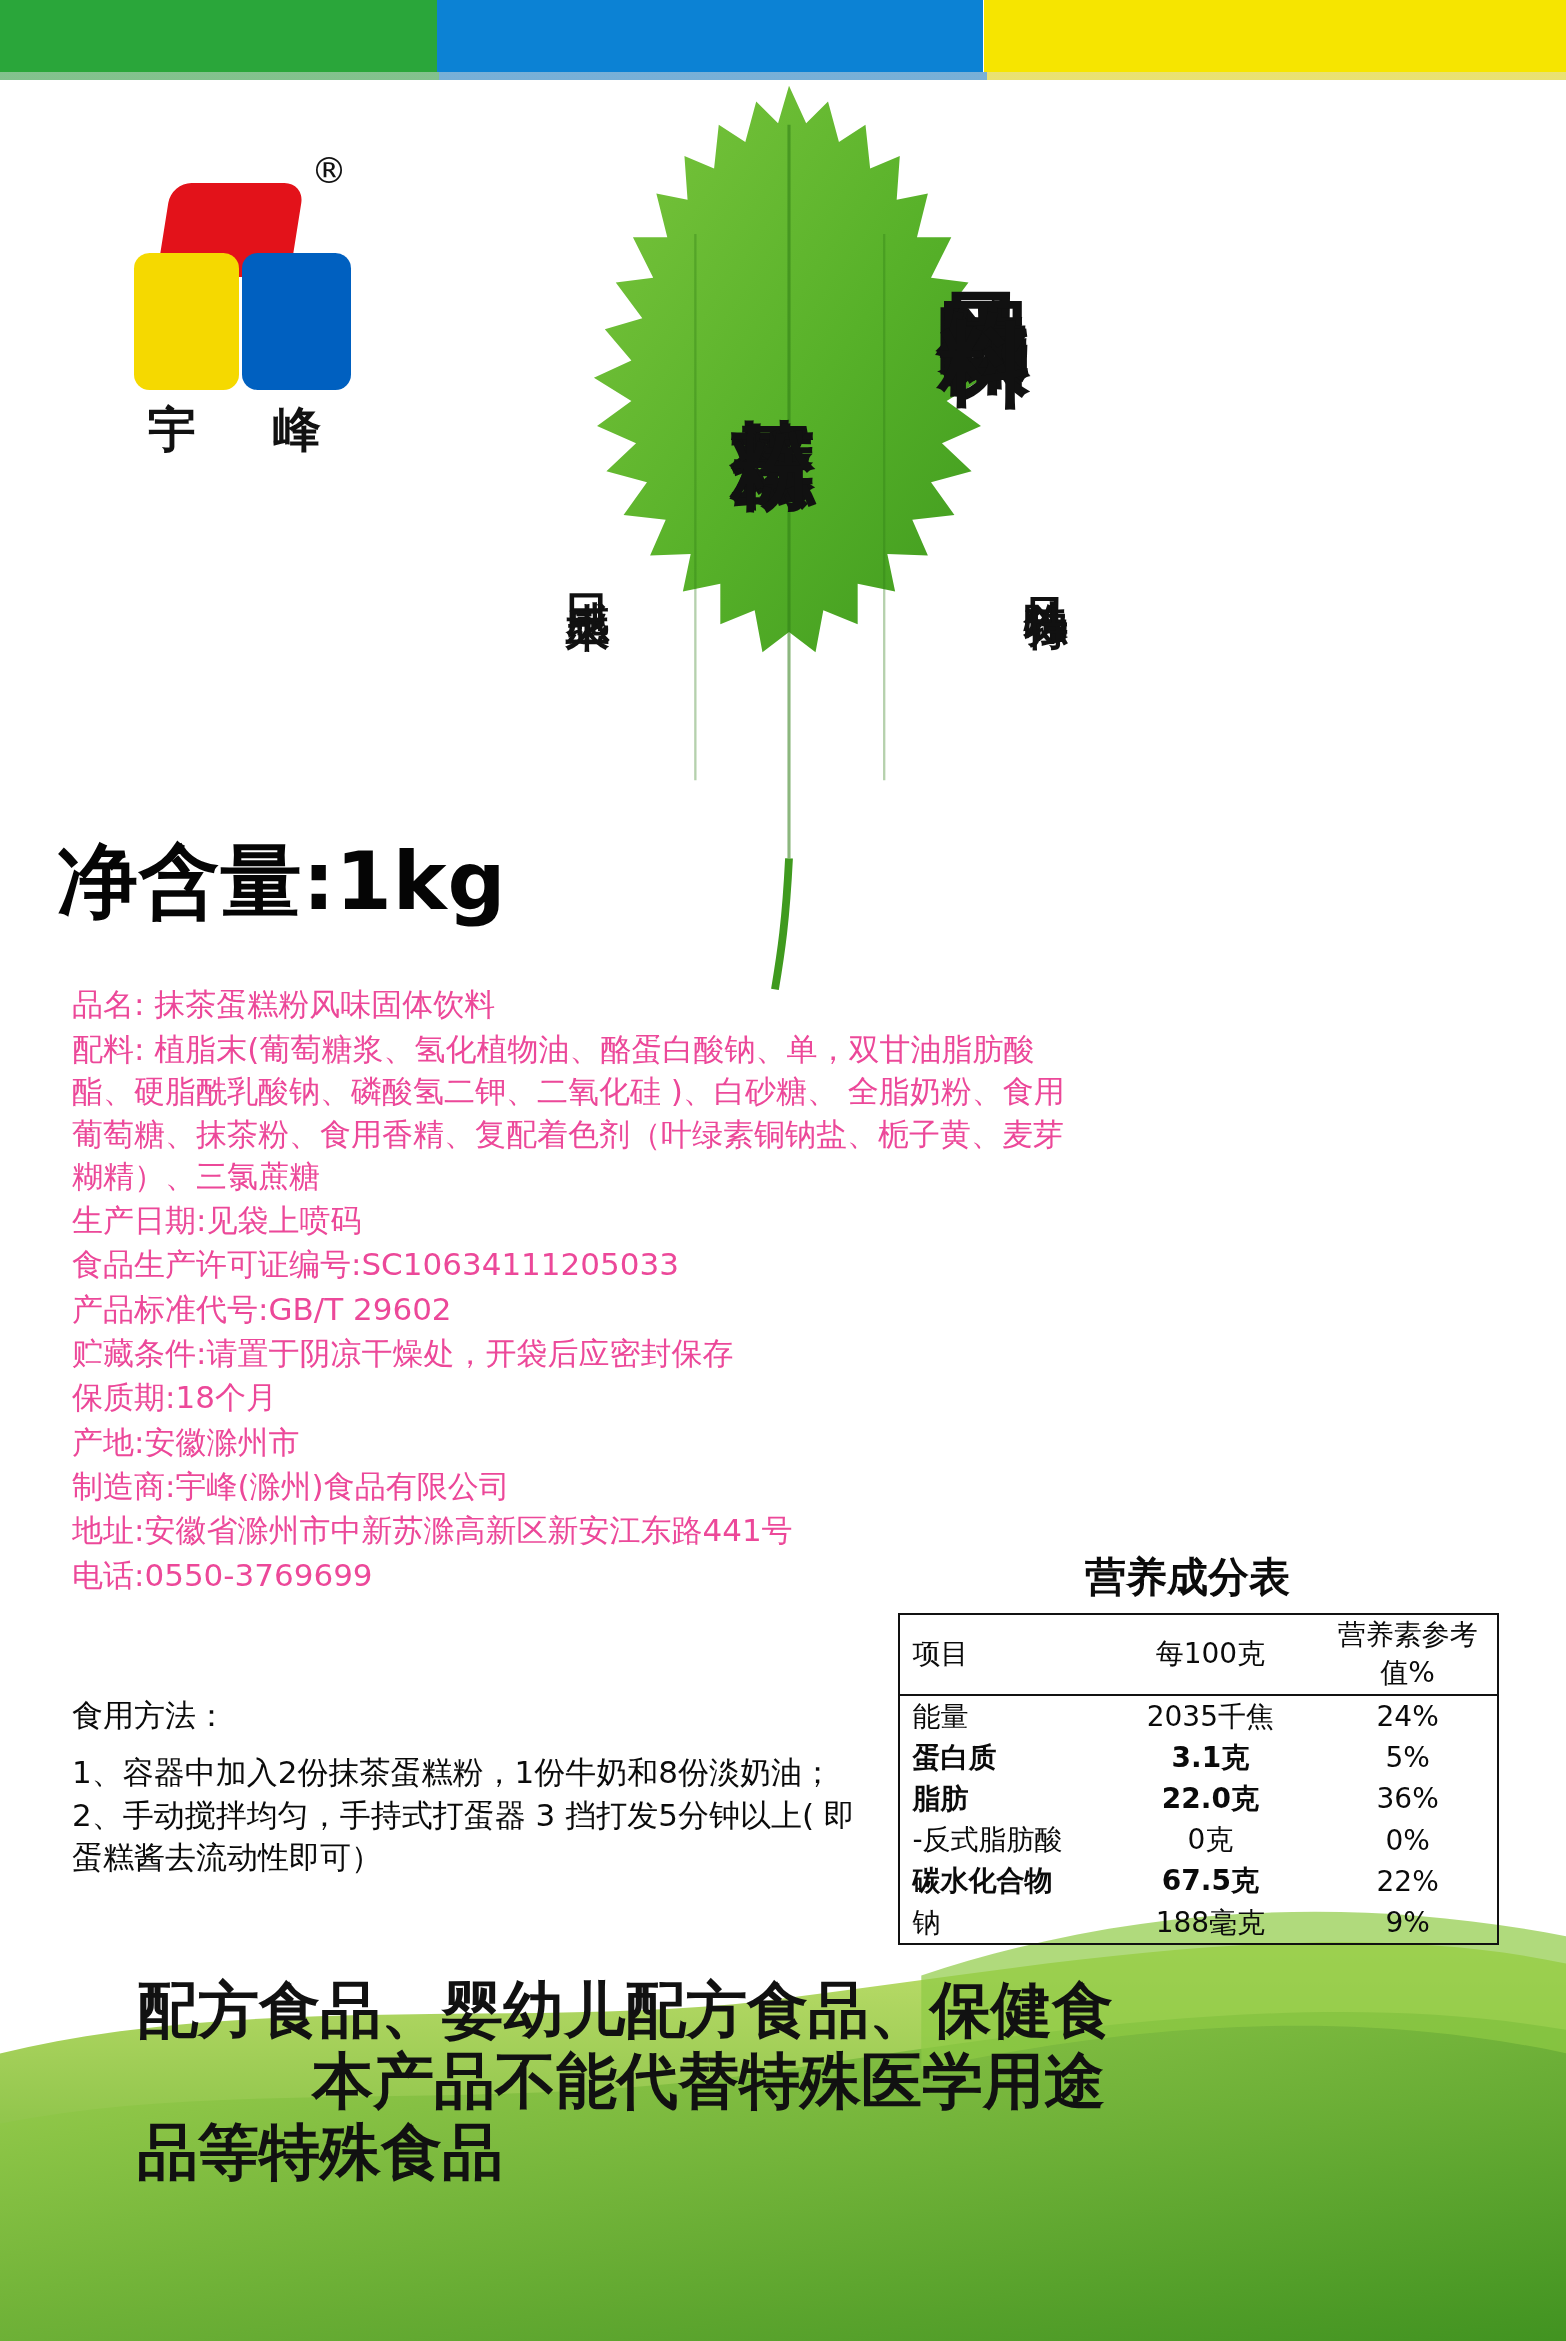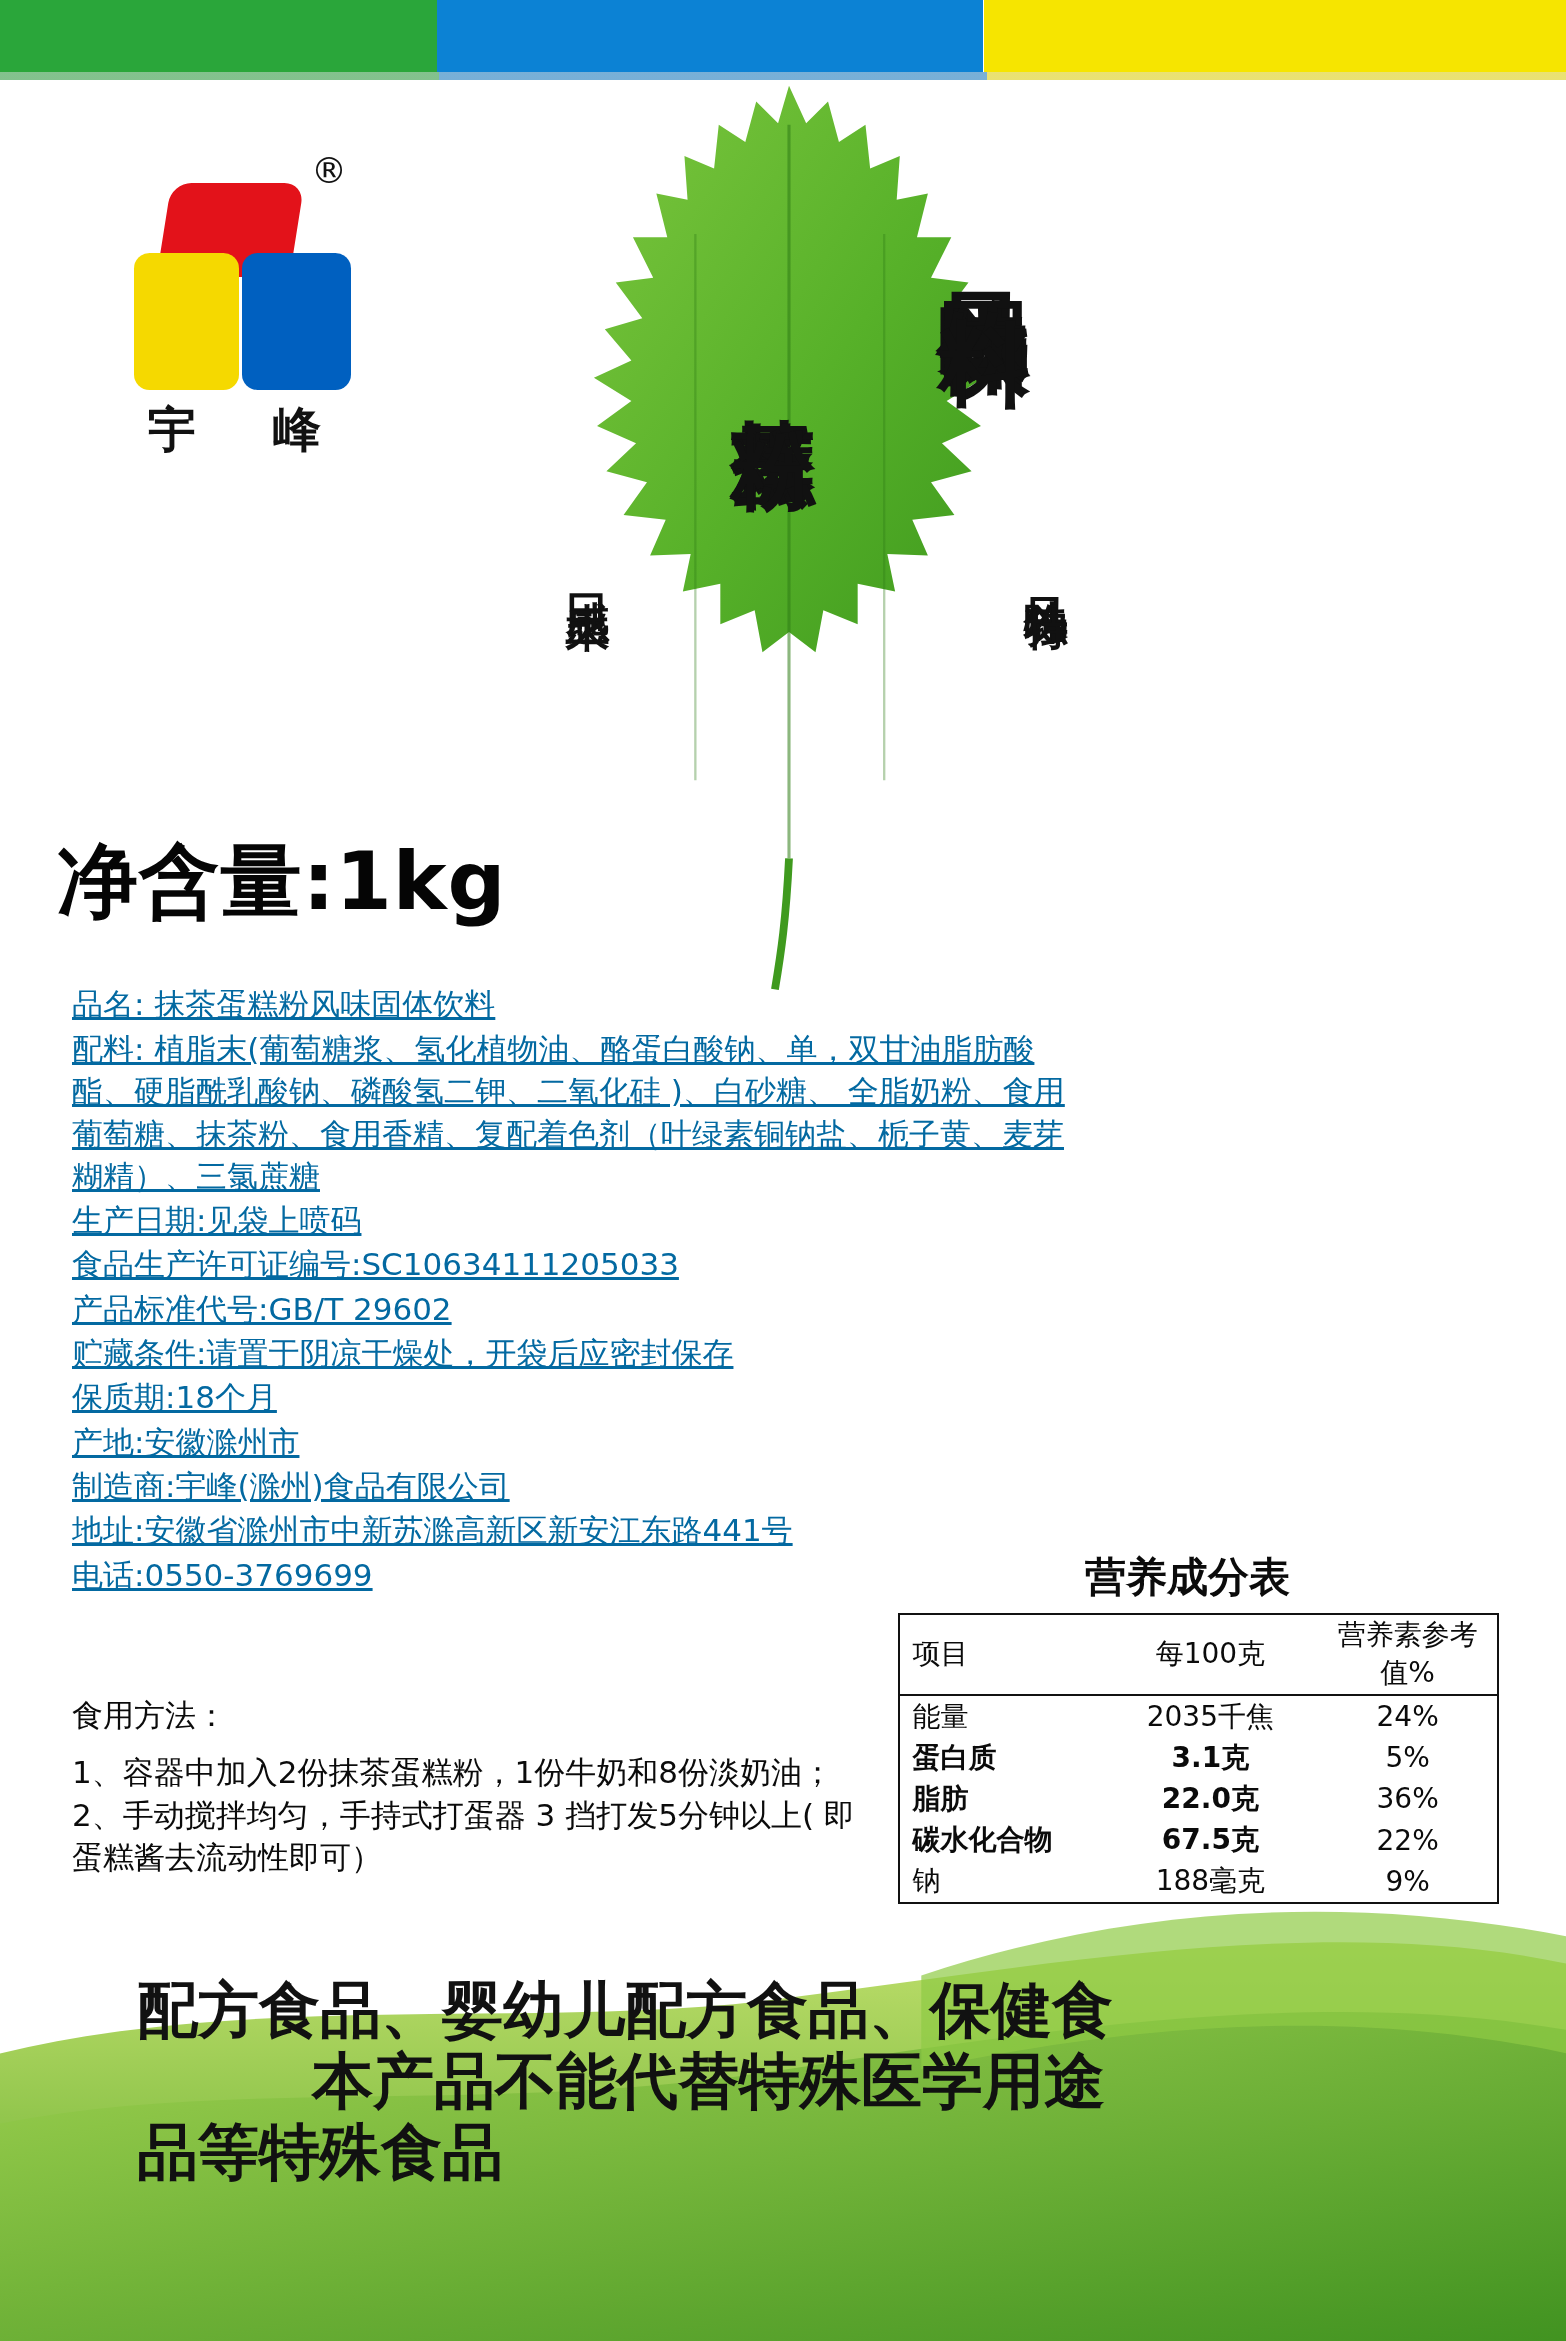--- a/index.html
+++ b/index.html
@@ -146,22 +146,21 @@
   }
 
   
   .info {
     position: absolute;
     left: 72px;
     top: 984px;
     width: 1007px;
     font-size: 31px;
     line-height: 1.33;
-    color: #0369a1;
-    text-decoration: underline;
+    color: #ec4899;
   }
   .info .row { margin-bottom: 3.1px; }
   .info .row.ingredients { line-height: 1.36; }
 
   
   .usage {
     position: absolute;
     left: 72px;
     top: 1694px;
     width: 788px;
@@ -328,20 +327,25 @@
             <td class="c-item bold">蛋白质</td>
             <td class="c-val bold">3.1克</td>
             <td class="c-nrv">5%</td>
           </tr>
           <tr>
             <td class="c-item bold">脂肪</td>
             <td class="c-val bold">22.0克</td>
             <td class="c-nrv">36%</td>
           </tr>
           <tr>
+            <td class="c-item">-反式脂肪酸</td>
+            <td class="c-val">0克</td>
+            <td class="c-nrv">0%</td>
+          </tr>
+          <tr>
             <td class="c-item bold">碳水化合物</td>
             <td class="c-val bold">67.5克</td>
             <td class="c-nrv">22%</td>
           </tr>
           <tr>
             <td class="c-item">钠</td>
             <td class="c-val">188毫克</td>
             <td class="c-nrv">9%</td>
           </tr>
         </tbody>

